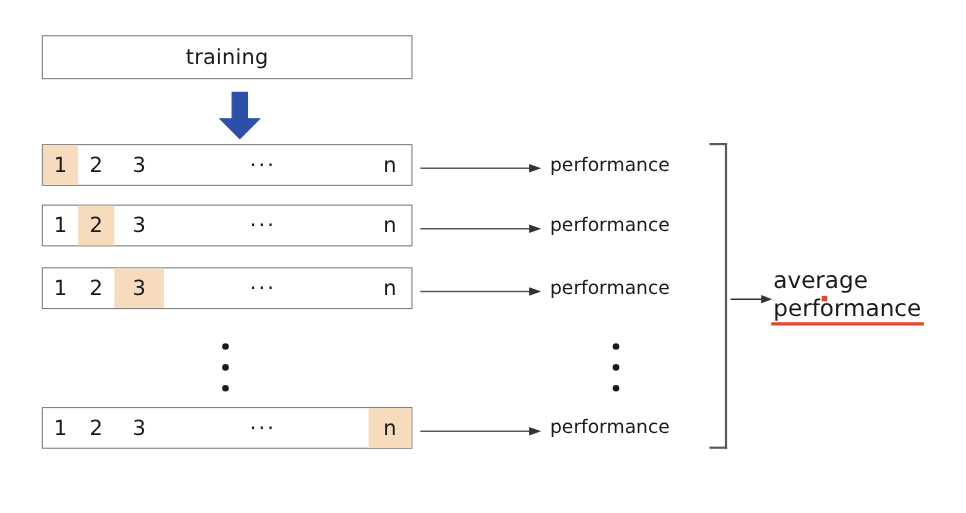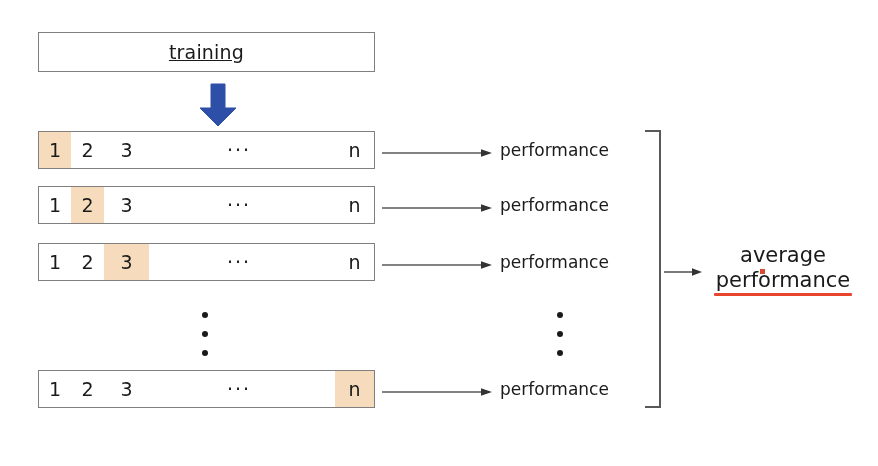--- a/index.html
+++ b/index.html
@@ -33,21 +33,20 @@
     border: 1.6px solid #7f7f7f;
     background: #ffffff;
     display: flex;
     align-items: center;
     justify-content: center;
   }
   .training-box .label {
     font-size: 19px;
     color: #1a1a1a;
     letter-spacing: 0.2px;
-    text-decoration: underline;
   }
 
   
   .blue-arrow {
     position: absolute;
     left: 196px;
     top: 82px;
     width: 44px;
     height: 46px;
   }
@@ -162,21 +161,21 @@
     width: 38px;
     height: 12px;
   }
 
   
   .avg-perf {
     position: absolute;
     left: 703px;
     top: 243px;
     width: 160px;
-    text-align: center;
+    text-align: left;
     font-size: 21px;
     color: #1a1a1a;
     line-height: 1.18;
   }
   .avg-perf .line2 {
     position: relative;
     display: inline-block;
   }
   .avg-perf .underline-red {
     position: absolute;

